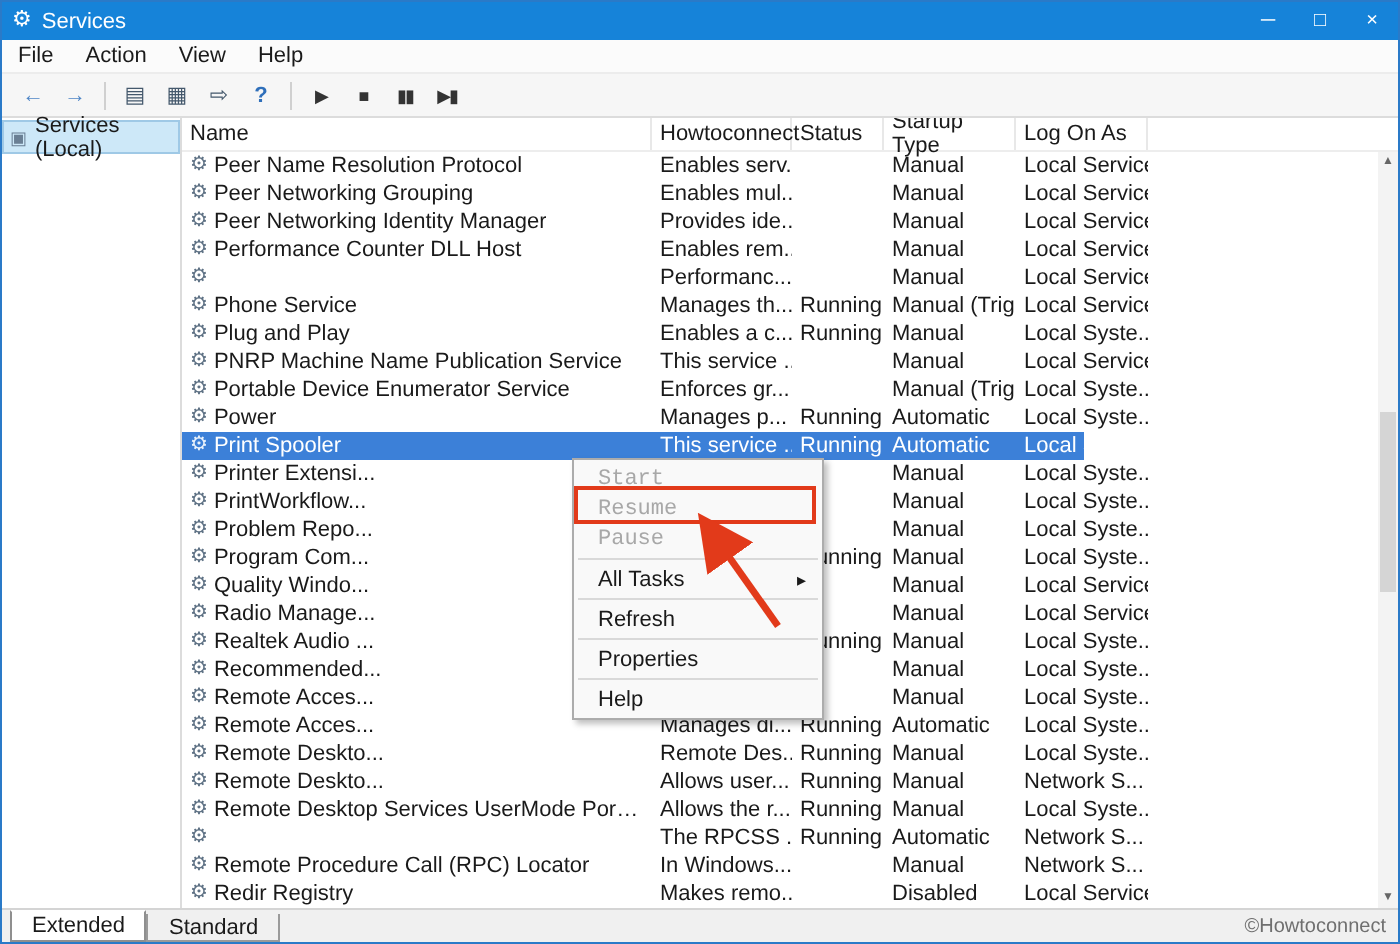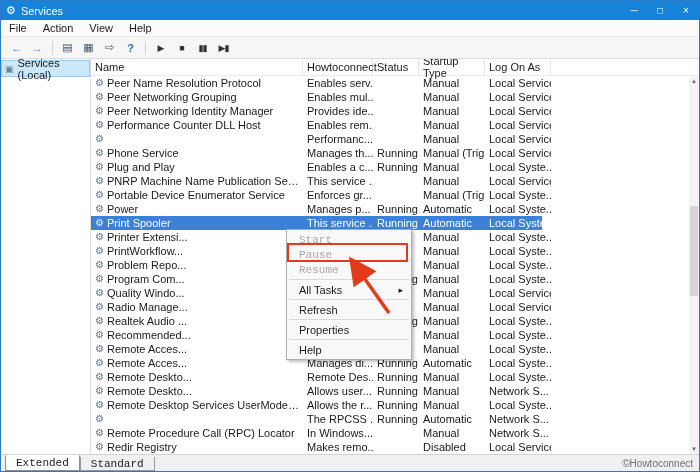--- a/index.html
+++ b/index.html
@@ -36,21 +36,21 @@
   .bodyarea { position: absolute; top: 58px; bottom: 17px; left: 0; right: 0; display: flex; }
   .sidebar { width: 90px; background: #fff; border-right: 1px solid #dcdcdc; padding-top: 1px; flex: none; }
   .sidebar-item { height: 17px; display: flex; align-items: center; gap: 4px; padding-left: 3px;
                   background: #cde8f8; border: 1px solid #9fc9e6; }
   .side-icon { color: #6a7f94; font-size: 9px; }
 
   .listarea { flex: 1; position: relative; background: #fff; overflow: hidden; }
   .listheader { height: 17px; display: flex; align-items: center; border-bottom: 1px solid #ededed; }
   .hcell { height: 100%; display: flex; align-items: center; padding: 0 4px;
            border-right: 1px solid #e8e8e8; flex: none; }
-  .w-name { width: 212px; } .w-desc { width: 70px; } .w-status { width: 46px; }
+  .w-name { width: 235px; } .w-desc { width: 70px; } .w-status { width: 46px; }
   .w-startup { width: 66px; } .w-logon { width: 66px; }
 
   .lrow { height: 14px; display: flex; align-items: center; width: 451px; }
   .cell { height: 100%; display: flex; align-items: center; padding: 0 4px;
           overflow: hidden; white-space: nowrap; flex: none; }
   .c-name { gap: 3px; }
   .gear { font-size: 10px; color: #5f7285; line-height: 1; flex: none; }
   .ntext { overflow: hidden; white-space: nowrap; text-overflow: ellipsis; }
   .lrow.selected { background: #3c80d8; color: #fff; }
   .lrow.selected .gear { color: #e8f1fb; }
@@ -73,21 +73,21 @@
   .menu-sep { height: 1px; background: #d9d9d9; margin: 2px 2px; }
 
   
   .annot-box { position: absolute; left: 286px; top: 242px; width: 121px; height: 19px;
                border: 2px solid #e23a1a; z-index: 6; pointer-events: none; }
   .annot-arrow { position: absolute; left: 330px; top: 252px; z-index: 7; pointer-events: none; }
 
   
   .bottombar { position: absolute; bottom: 0; left: 0; right: 0; height: 17px; background: #f0f0f0;
                border-top: 1px solid #d4d4d4; display: flex; align-items: stretch; }
-  .tab { font-size: 11px; padding: 0 10px; display: flex; align-items: center; margin-top: 0; font-family: Liberation Mono, monospace; }
+  .tab { font-size: 11px; padding: 0 10px; display: flex; align-items: center; margin-top: 0; }
   .tab.active { background: #fff; border: 1px solid #8f8f8f; border-top: 1px solid #fff; margin-left: 4px; }
   .tab.inactive { background: #f0f0f0; border: 1px solid #9a9a9a; border-top: none; margin-top: 2px; }
   .watermark { margin-left: auto; align-self: center; padding-right: 6px; color: #6f6f6f; font-size: 10px; }
 </style>
 </head>
 <body>
 
 <div class="window">
 
   <div class="titlebar">
@@ -416,24 +416,24 @@
         <span class="varrow">▼</span>
       </div>
     </div>
   </div>
 
   <div class="context-menu">
       <div class="menu-item disabled">
         <span>Start</span>
       </div>
       <div class="menu-item disabled">
+        <span>Resume</span>
+      </div>
+      <div class="menu-item disabled">
         <span>Pause</span>
-      </div>
-      <div class="menu-item disabled">
-        <span>Resume</span>
       </div>
       <div class="menu-sep"></div>
       <div class="menu-item">
         <span>All Tasks</span>
         <span class="submenu-arrow">▸</span>
       </div>
       <div class="menu-sep"></div>
       <div class="menu-item">
         <span>Refresh</span>
       </div>

